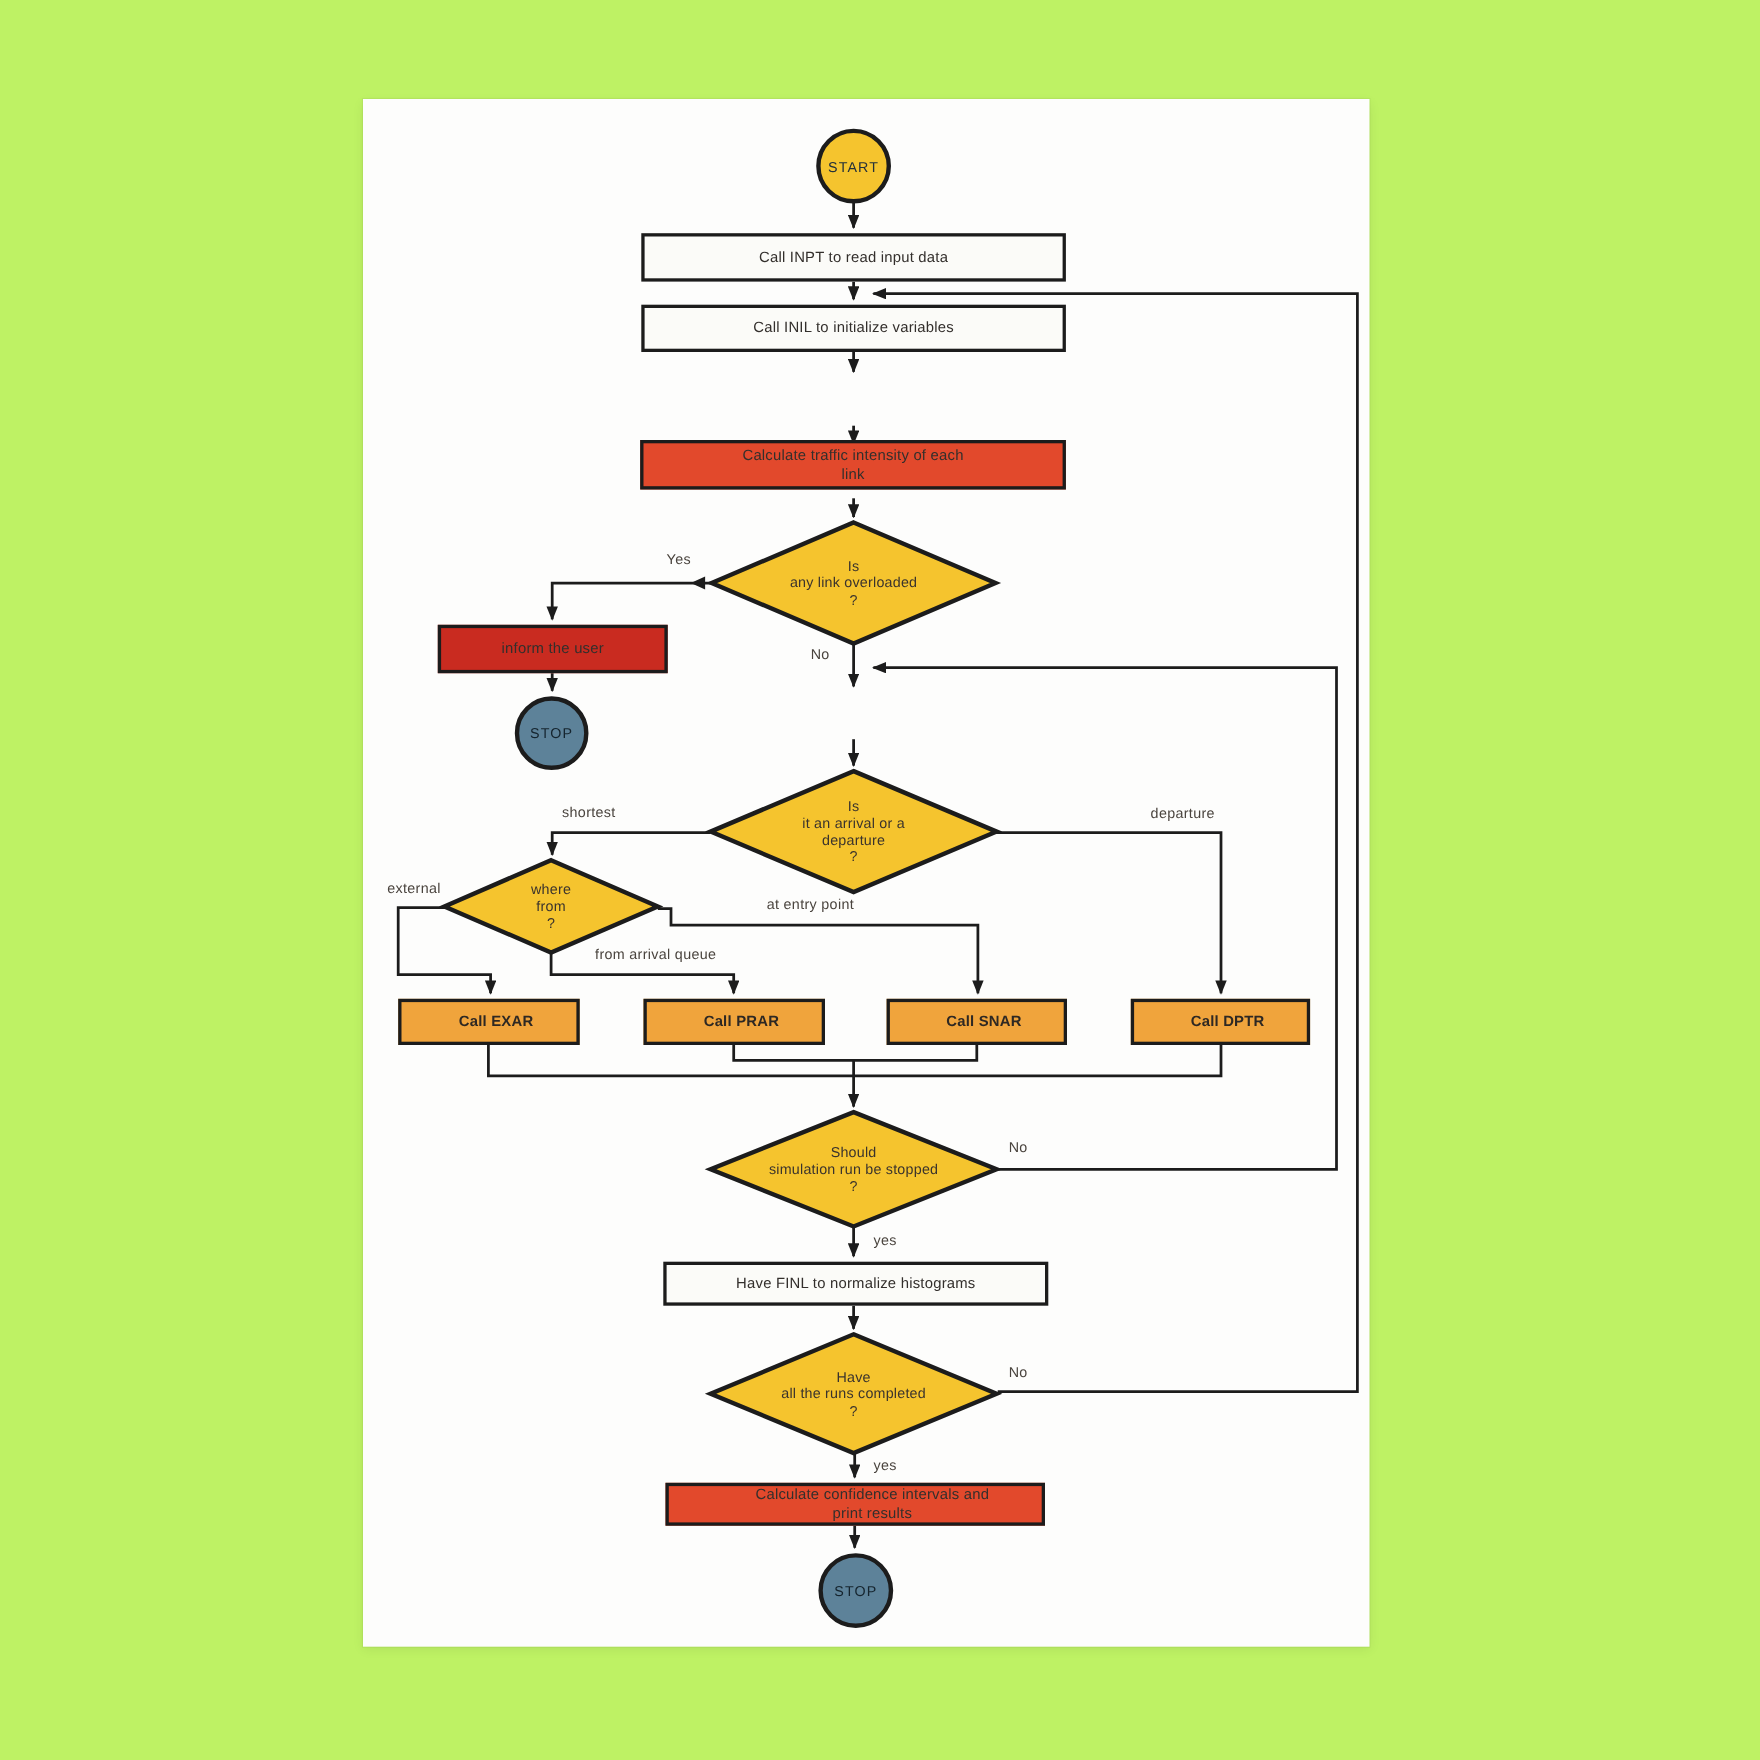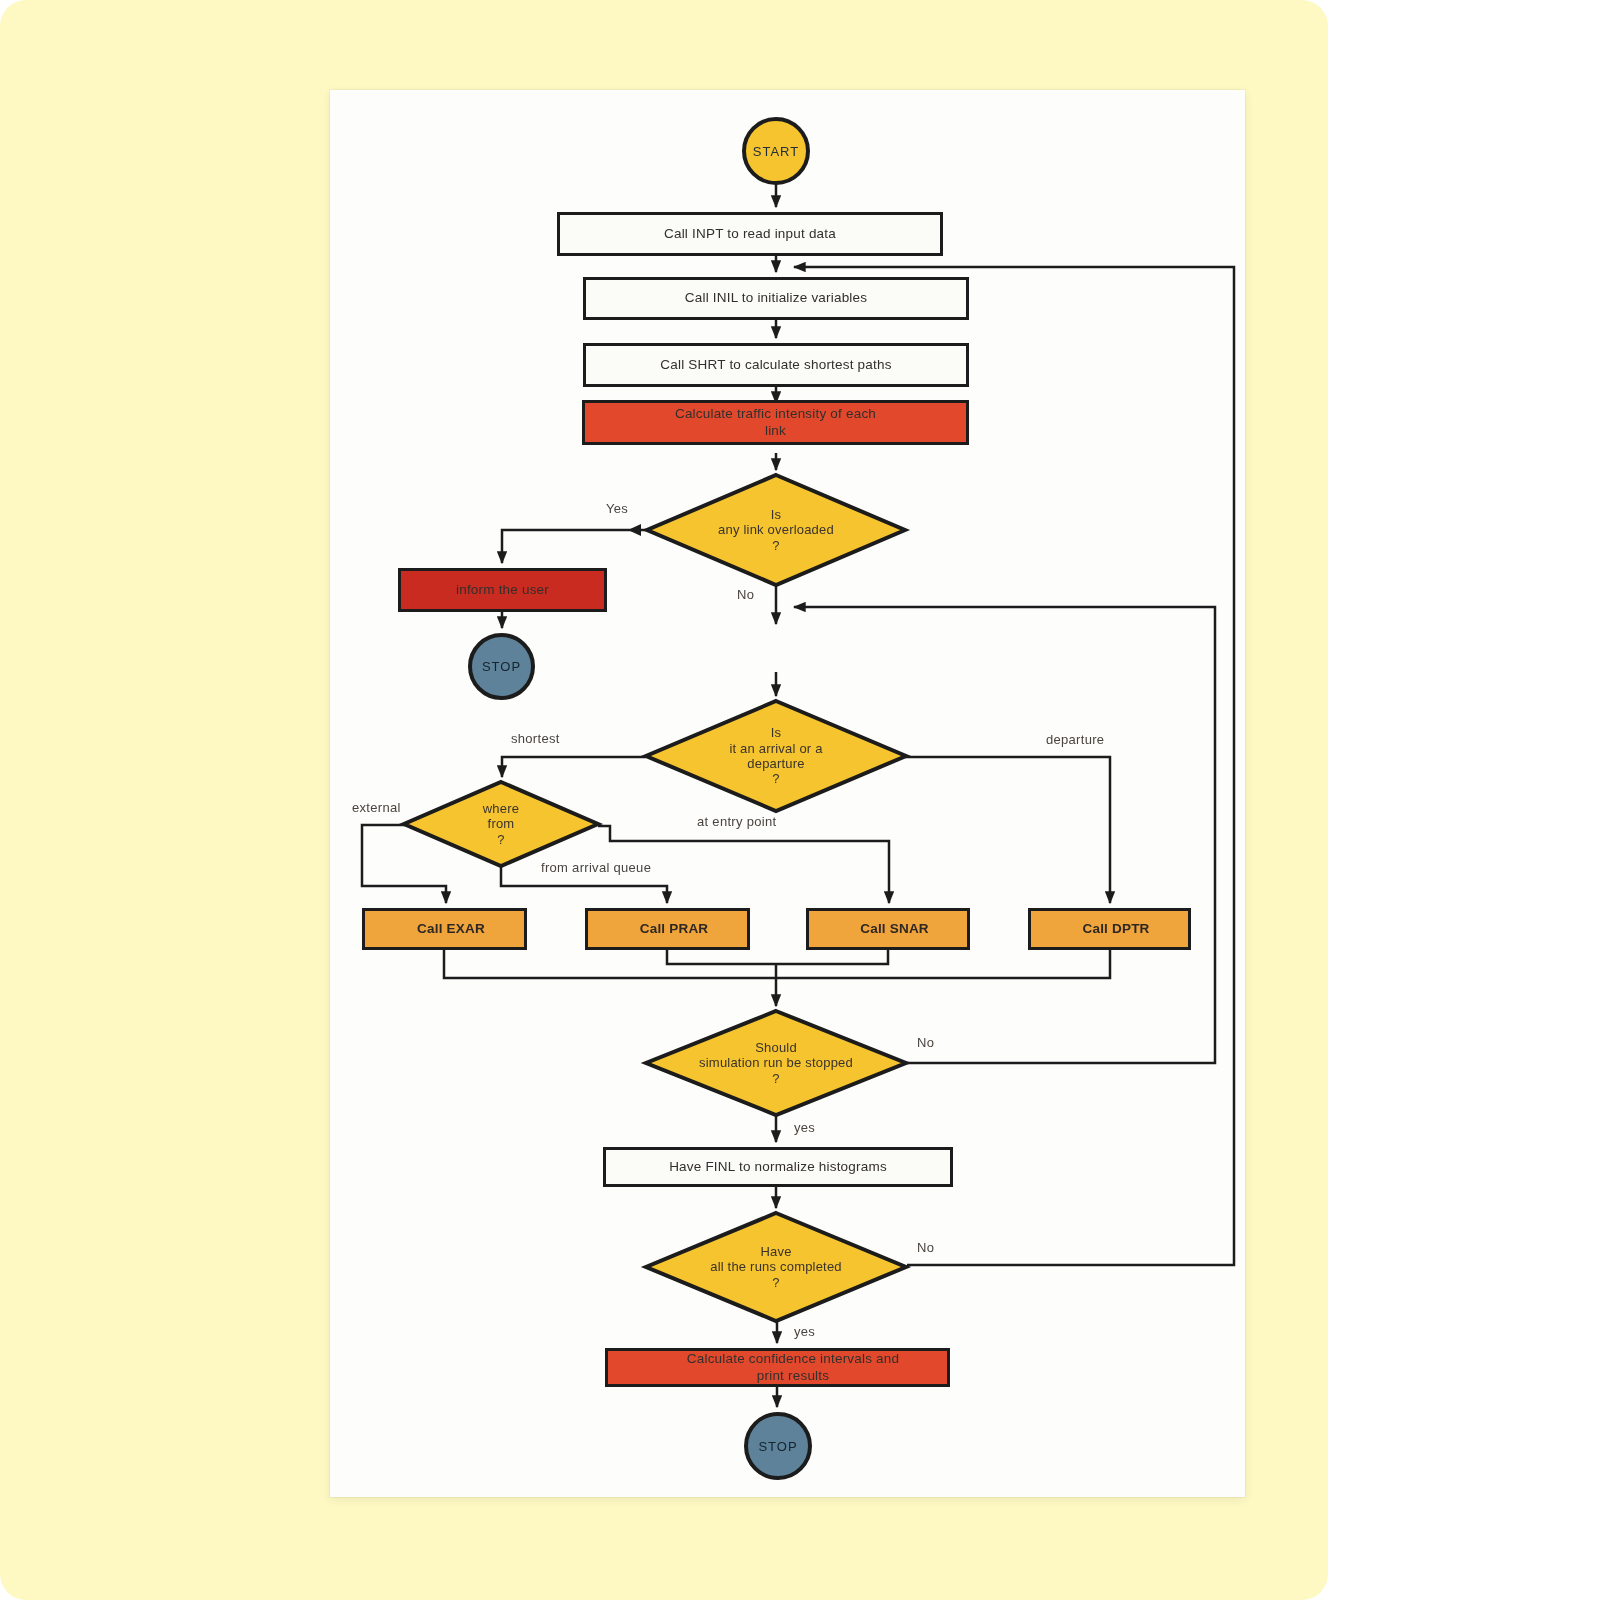--- a/index.html
+++ b/index.html
@@ -1,23 +1,22 @@
 <!DOCTYPE html>
 <html><head>
 <meta charset="utf-8">
 <style>
   html,body{margin:0;padding:0;}
   #screenshot{
     position:relative;
-    width:1328px;height:1600px;
-    background:#fef9c3;
+    width:1600px;height:1600px;
+    background:#bef264;
     font-family:"Liberation Sans","DejaVu Sans",sans-serif;
     color:#332f2c;
     overflow:hidden;
-    border-radius:26px;
   }
   #sheet{
     position:absolute;left:330px;top:90px;width:915px;height:1407px;
     background:#fdfdfc;
     box-shadow:0 0 0 1px rgba(0,0,0,0.04), 0 3px 10px rgba(0,0,0,0.07);
   }
   #wires{position:absolute;left:0;top:0;z-index:1;pointer-events:none;}
   .node{position:absolute;z-index:2;display:flex;align-items:center;justify-content:center;
     text-align:center;box-sizing:border-box;}
   .box{background:#fbfbf8;border:3px solid #1c1c1c;font-size:13.5px;letter-spacing:.2px;
@@ -82,23 +81,22 @@
   <div class="node circle start" style="left:742px;top:117px;width:68px;height:68px;">
       <span>START</span>
     </div>
   <div class="node circle stop" style="left:468px;top:633px;width:67px;height:67px;">
       <span>STOP</span>
     </div>
   <div class="node circle stop" style="left:744px;top:1412px;width:68px;height:68px;">
       <span>STOP</span>
     </div>
 
-  <div class="node box" style="left:557px;top:212px;width:386px;height:44px;"><span>Call INPT to read input data</span></div>
+  <div class="node box" style="left:583px;top:212px;width:386px;height:44px;"><span>Call INPT to read input data</span></div>
   <div class="node box" style="left:583px;top:277px;width:386px;height:43px;"><span>Call INIL to initialize variables</span></div>
-  <div class="node box" style="left:583px;top:343px;width:386px;height:44px;"><span>Call SHRT to calculate shortest paths</span></div>
   <div class="node box red" style="left:582px;top:400px;width:387px;height:45px;"><span>Calculate traffic intensity of each
 link</span></div>
   <div class="node box darkred" style="left:398px;top:568px;width:209px;height:44px;"><span>inform the user</span></div>
   <div class="node box orange" style="left:362px;top:908px;width:165px;height:42px;"><span>Call EXAR</span></div>
   <div class="node box orange" style="left:585px;top:908px;width:165px;height:42px;"><span>Call PRAR</span></div>
   <div class="node box orange" style="left:806px;top:908px;width:164px;height:42px;"><span>Call SNAR</span></div>
   <div class="node box orange" style="left:1028px;top:908px;width:163px;height:42px;"><span>Call DPTR</span></div>
   <div class="node box" style="left:603px;top:1147px;width:350px;height:40px;"><span>Have FINL to normalize histograms</span></div>
   <div class="node box red" style="left:605px;top:1348px;width:345px;height:39px;padding-left:31px;"><span>Calculate confidence intervals and
 print results</span></div>

